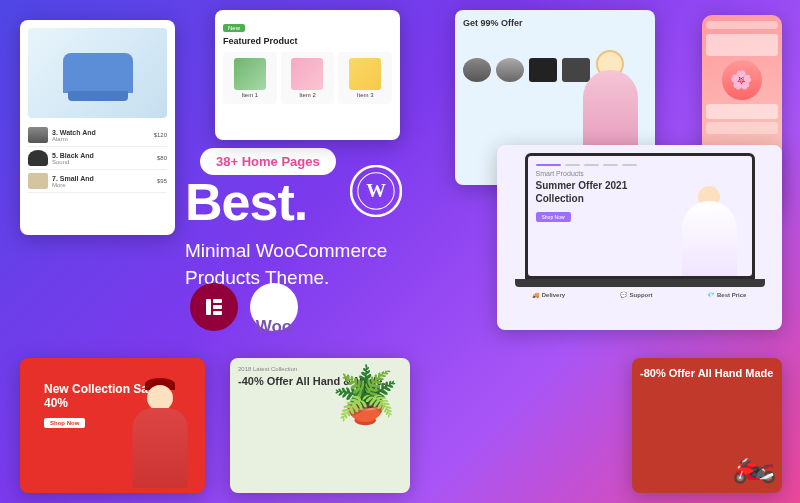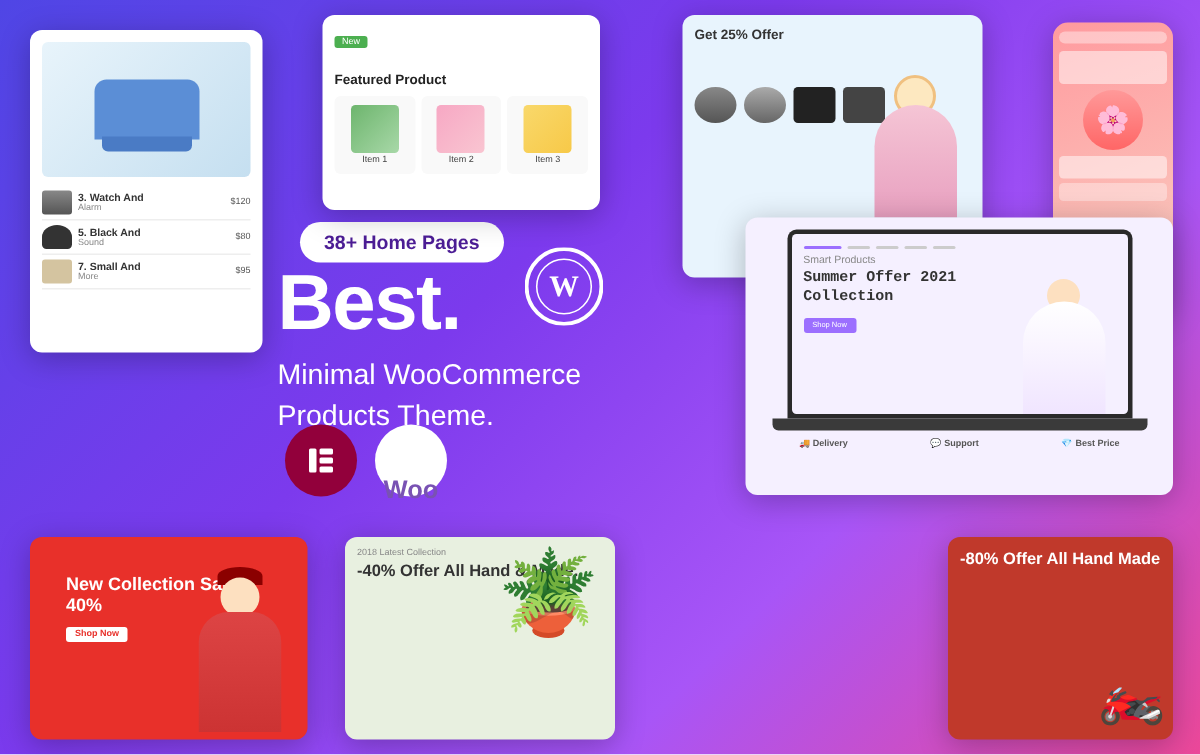--- a/index.html
+++ b/index.html
@@ -21,21 +21,21 @@
     
     .badge {
       position: absolute;
       top: 148px;
       left: 200px;
       background: #fff;
       border-radius: 20px;
       padding: 6px 16px;
       font-size: 13px;
       font-weight: 600;
-      color: #4c1d95;
+      color: #ec4899;
       white-space: nowrap;
     }
 
     
     .title-block {
       position: absolute;
       top: 176px;
       left: 185px;
     }
     .title-main {
@@ -262,21 +262,21 @@
       display: flex;
       flex-direction: column;
       align-items: center;
       justify-content: center;
     }
     .card-tc-img { width: 32px; height: 32px; background: #ddd; border-radius: 3px; }
     .card-tc-img.green { background: linear-gradient(135deg, #6db56d, #a8d8a8); }
     .card-tc-img.pink { background: linear-gradient(135deg, #f7a8c4, #f9c5d1); }
     .card-tc-img.yellow { background: linear-gradient(135deg, #f9d86b, #f7c948); }
     .tc-label { font-size: 6px; color: #444; margin-top: 2px; text-align: center; }
-    .tc-title { font-size: 9px; font-weight: 700; color: #222; margin-top: 12px; }
+    .tc-title { font-size: 9px; font-weight: 700; color: #222; }
     .tc-tag {
       display: inline-block;
       background: #4caf50;
       color: #fff;
       font-size: 6px;
       padding: 1px 5px;
       border-radius: 2px;
       margin-bottom: 4px;
     }
 
@@ -431,21 +431,21 @@
         <div class="card-tc-item">
           <div class="card-tc-img yellow"></div>
           <div class="tc-label">Item 3</div>
         </div>
       </div>
     </div>
   </div>
 
   <div class="card-tr">
     <div class="card-tr-content">
-      <div class="tr-offer">Get 25% Offer</div>
+      <div class="tr-offer">Get 99% Offer</div>
       <div class="tr-products">
         <div class="mini-product mp-speaker"></div>
         <div class="mini-product mp-watch2"></div>
         <div class="mini-product mp-laptop"></div>
         <div class="mini-product mp-camera"></div>
       </div>
       <div class="tr-person">
         <div style="position:relative;width:55px;height:95px;">
           <div style="width:28px;height:28px;background:#fde8c0;border-radius:50%;position:absolute;top:0;left:50%;transform:translateX(-50%);border:2px solid #f0c080;"></div>
           <div style="width:55px;height:75px;background:linear-gradient(#f5c5d5,#e8a0c0);border-radius:28px 28px 0 0;position:absolute;bottom:0;"></div>
@@ -475,21 +475,21 @@
       <div style="background:#2a2a2a;border-radius:6px 6px 0 0;padding:3px;width:230px;margin:0 auto;">
         <div style="background:#f5f0ff;border-radius:3px;height:120px;position:relative;overflow:hidden;padding:8px;">
           <div style="display:flex;gap:4px;margin-bottom:4px;">
             <div style="height:2px;width:25px;background:#9c6fff;border-radius:2px;"></div>
             <div style="height:2px;width:15px;background:#ccc;border-radius:2px;"></div>
             <div style="height:2px;width:15px;background:#ccc;border-radius:2px;"></div>
             <div style="height:2px;width:15px;background:#ccc;border-radius:2px;"></div>
             <div style="height:2px;width:15px;background:#ccc;border-radius:2px;"></div>
           </div>
           <div style="font-size:7px;color:#888;margin-bottom:2px;">Smart Products</div>
-          <div style="font-size:10px;font-weight:800;color:#333;line-height:1.3;width:110px;font-family:Liberation Mono, monospace;">Summer Offer 2021 Collection</div>
+          <div style="font-size:10px;font-weight:800;color:#333;line-height:1.3;width:110px;">Summer Offer 2021 Collection</div>
           <div style="background:#9c6fff;color:#fff;font-size:5px;border-radius:2px;padding:2px 6px;display:inline-block;margin-top:4px;">Shop Now</div>
           
           <div style="position:absolute;right:5px;bottom:0;width:65px;height:100%;display:flex;align-items:flex-end;">
             <div style="position:relative;width:55px;height:90px;">
               <div style="width:22px;height:22px;background:#fde0c0;border-radius:50%;position:absolute;top:0;left:50%;transform:translateX(-50%);"></div>
               <div style="width:55px;height:75px;background:linear-gradient(#fff,#f0e5ff);border-radius:28px 28px 0 0;position:absolute;bottom:0;"></div>
             </div>
           </div>
         </div>
       </div>

